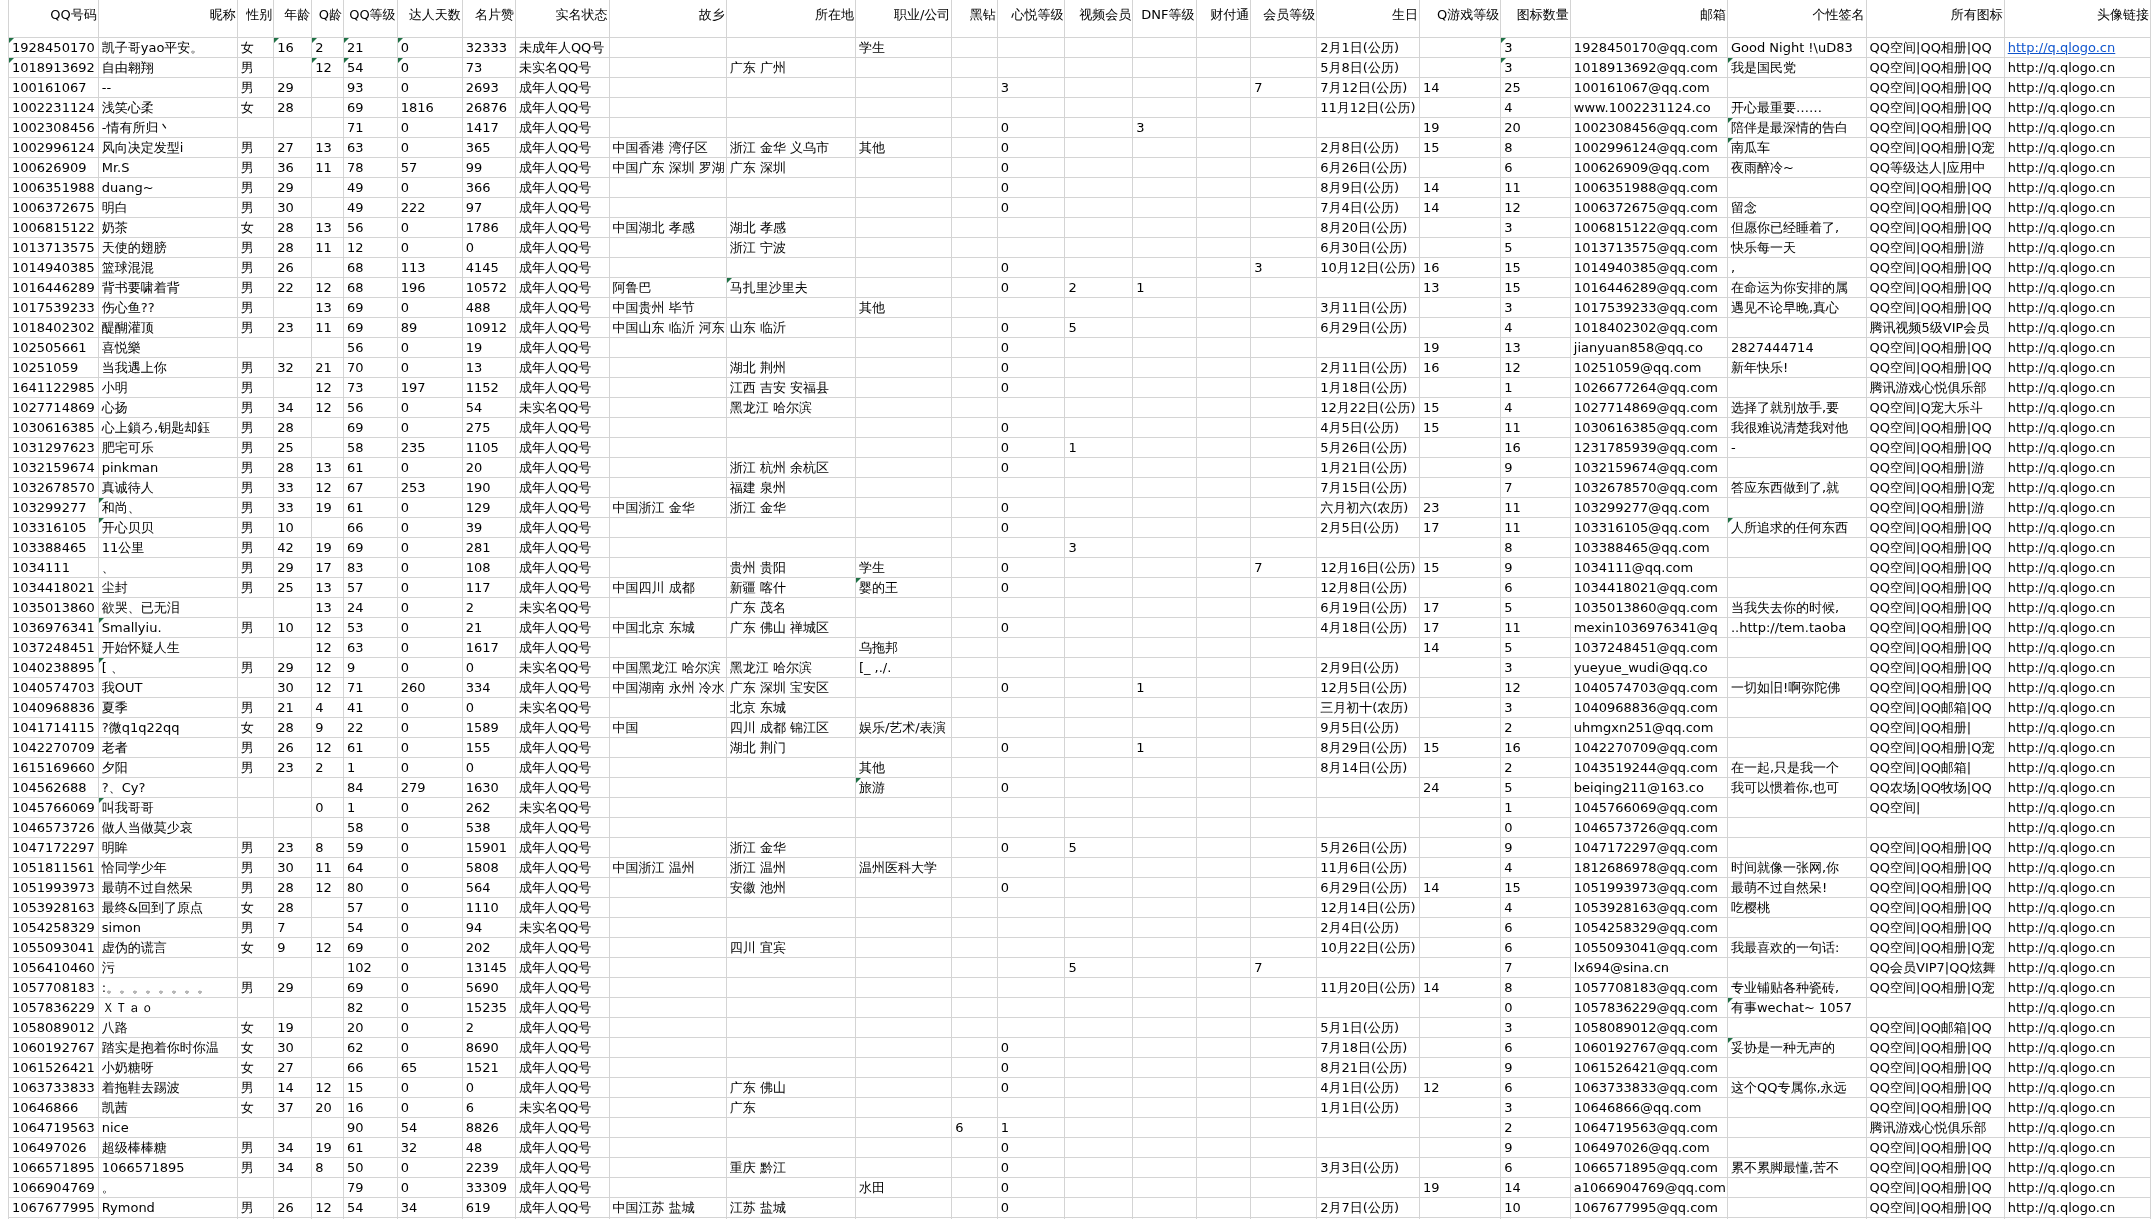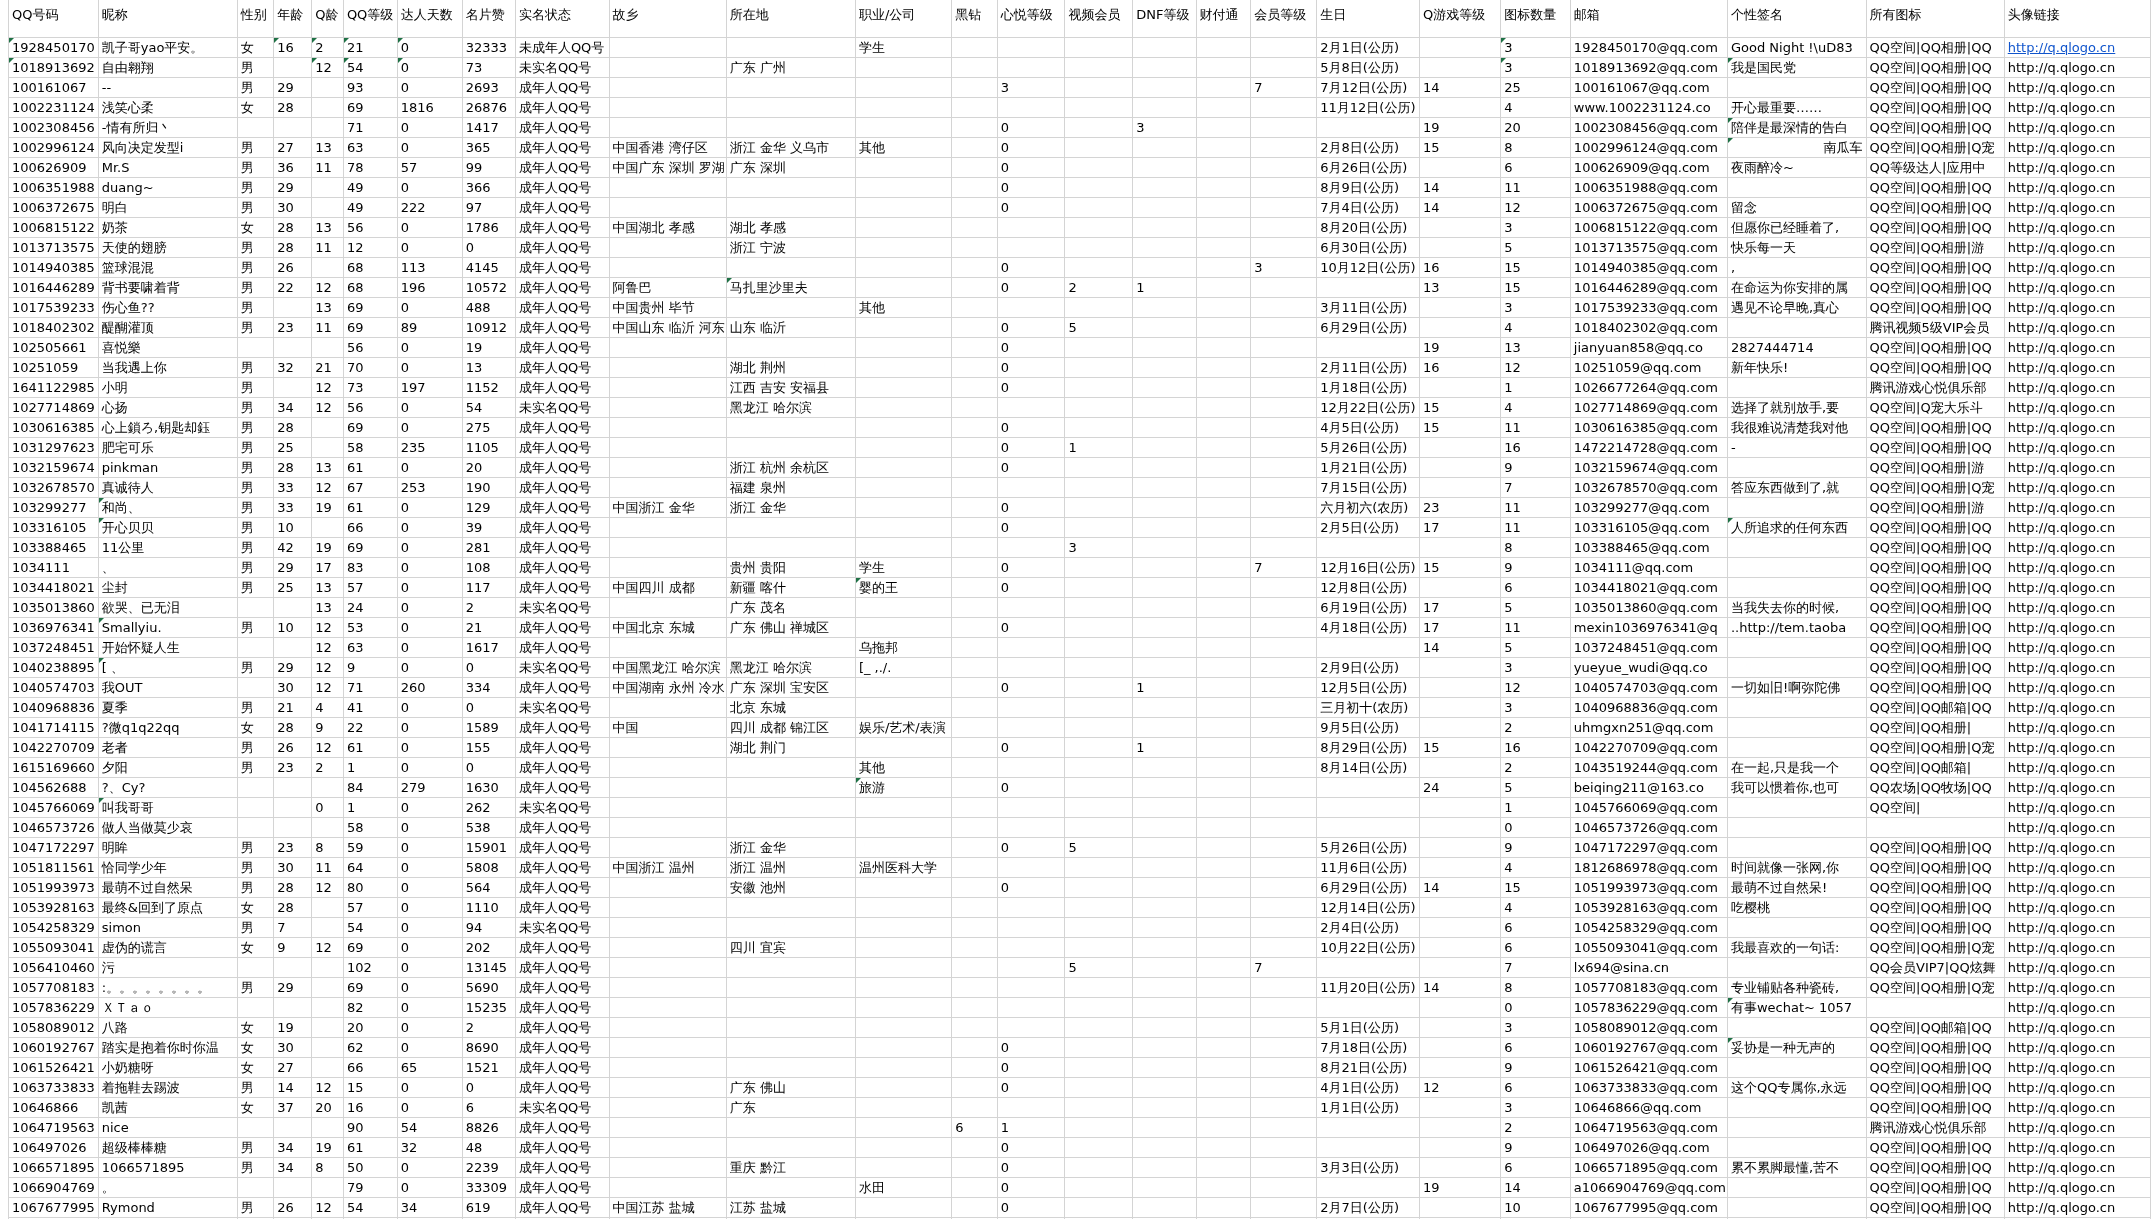--- a/index.html
+++ b/index.html
@@ -14,26 +14,26 @@
     white-space:nowrap;
     overflow:hidden;
     text-align:left;
     vertical-align:middle;
     padding:0 1px 0 3px;
     height:19px;
     font-weight:normal;
     position:relative;
     background:#fff;
   }
-  tr.hdr th{height:24px;vertical-align:bottom;padding-bottom:13px;}
+  tr.hdr th{height:24px;vertical-align:bottom;padding-bottom:13px;text-align:right;}
   td:first-child,th:first-child{border-left:1px solid #d4d4d4;}
   .gm{position:absolute;top:0;left:0;width:0;height:0;
       border-top:5px solid #1e7145;border-right:5px solid transparent;}
   .lnk{color:#1155cc;text-decoration:underline;}
-  .ra{text-align:right;padding-right:3px;}
+  .ra{text-align:left;padding-right:3px;}
 </style>
 </head>
 <body>
 
 <div id="sheet">
   <table>
     <colgroup id="cols">
         <col style="width: 90px;">
         <col style="width: 141px;">
         <col style="width: 37px;">
@@ -645,21 +645,21 @@
           <td></td>
           <td></td>
           <td>0</td>
           <td>1</td>
           <td></td>
           <td></td>
           <td></td>
           <td>5月26日(公历)</td>
           <td></td>
           <td>16</td>
-          <td>1472214728@qq.com</td>
+          <td>1231785939@qq.com</td>
           <td>-</td>
           <td>QQ空间|QQ相册|QQ</td>
           <td>http://q.qlogo.cn</td>
         </tr>
         <tr>
           <td>1032159674</td>
           <td>pinkman</td>
           <td>男</td>
           <td>28</td>
           <td>13</td>

